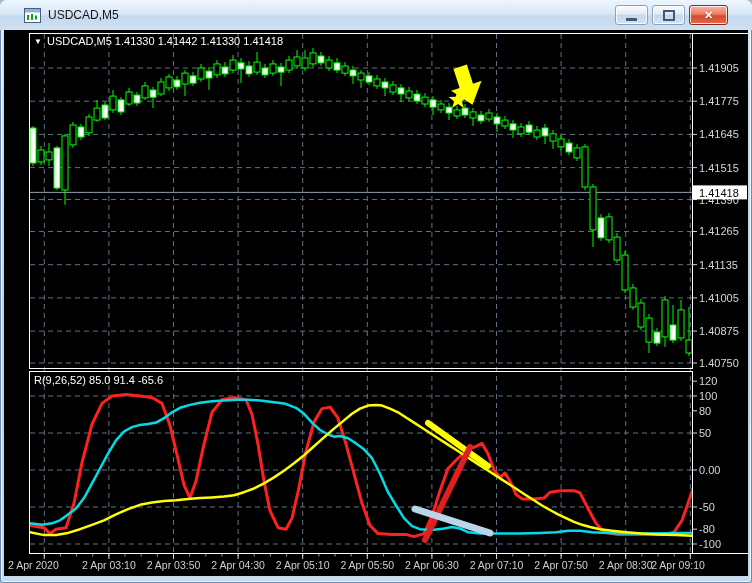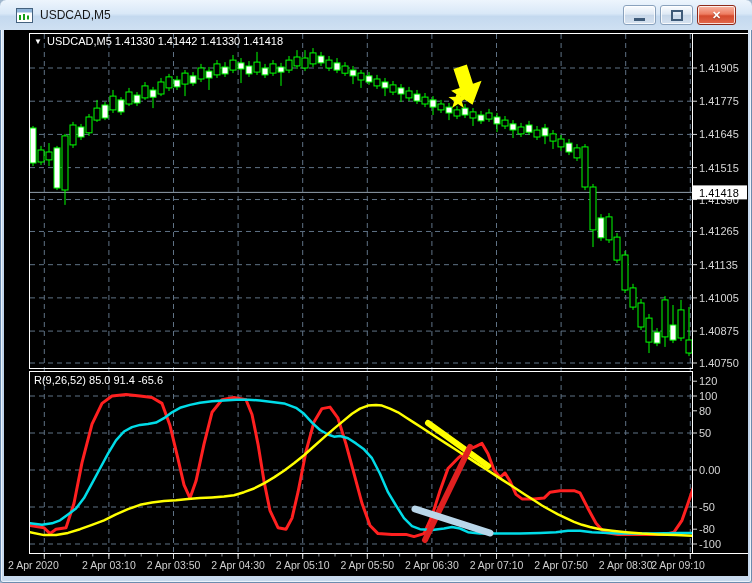--- a/index.html
+++ b/index.html
@@ -5,21 +5,21 @@
   html,body{margin:0;padding:0;background:#9fb6cd;}
   .window{
     width:752px;height:583px;position:relative;overflow:hidden;
     font-family:"Liberation Sans",sans-serif;
     background:linear-gradient(#d7e6f6,#bcd2ea 60%,#c8daee);
     border-radius:6px 6px 3px 3px;
     box-shadow:inset 0 0 0 1px #6c8cae, inset 0 0 0 2px rgba(255,255,255,.65);
   }
   .titlebar{
     position:absolute;top:0;left:0;right:0;height:30px;
-    display:flex;align-items:center;padding:0 16px;box-sizing:border-box;
+    display:flex;align-items:center;padding:0 24px;box-sizing:border-box;
     background:linear-gradient(#edf5fd,#d9e8f7 45%,#c4d9ef 55%,#cfe0f2);
   }
   .title{font-size:12px;color:#151515;margin-left:7px;flex:0 0 auto;}
   .winbtns{margin-left:auto;display:flex;gap:4px;}
   .btn{
     width:31px;height:18px;border:1px solid #8aa2bd;border-radius:3px;
     background:linear-gradient(#fbfdff,#dfe9f4 45%,#c7d7e9 52%,#d6e2f0);
     display:flex;align-items:center;justify-content:center;
     box-shadow:inset 0 0 0 1px rgba(255,255,255,.8);
   }

